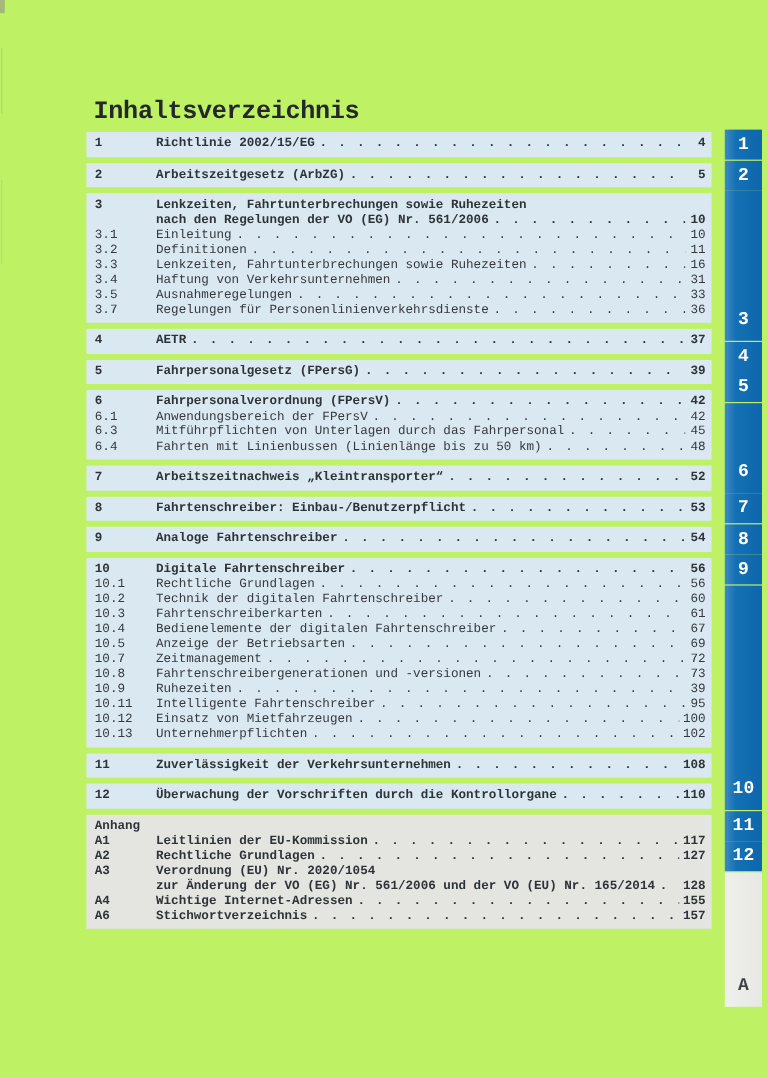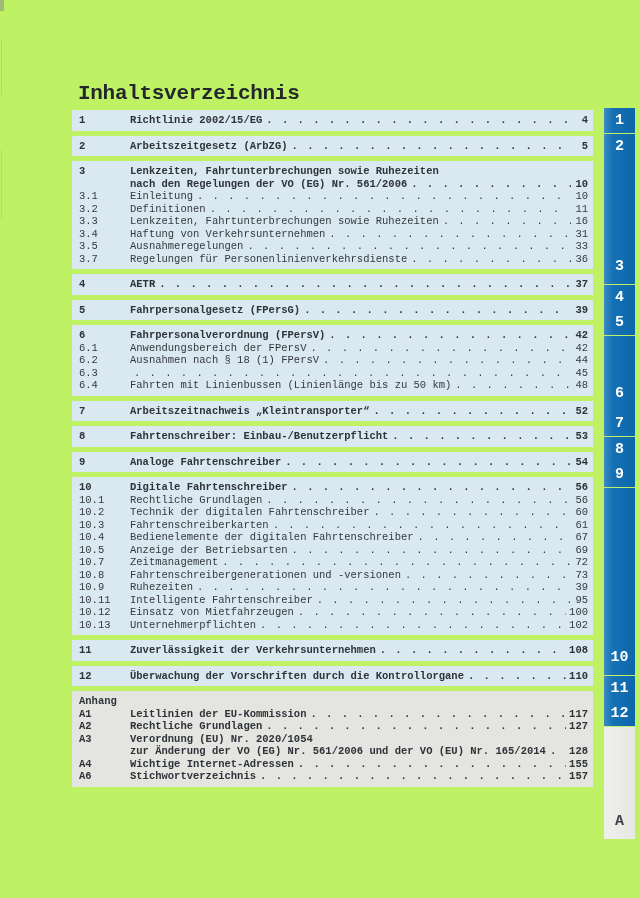--- a/index.html
+++ b/index.html
@@ -157,27 +157,22 @@
           <span class="dots"></span>
           <span class="pg">42</span>
         </div>
         <div class="row">
           <span class="num">6.1</span>
           <span class="txt">Anwendungsbereich der FPersV</span>
           <span class="dots"></span>
           <span class="pg">42</span>
         </div>
         <div class="row">
-          <span class="num">6.2</span>
-          <span class="txt">Ausnahmen nach § 18 (1) FPersV</span>
-          <span class="dots"></span>
-          <span class="pg">44</span>
-        </div>
-        <div class="row">
           <span class="num">6.3</span>
+          <span class="txt">Mitführpflichten von Unterlagen durch das Fahrpersonal</span>
           <span class="dots"></span>
           <span class="pg">45</span>
         </div>
         <div class="row">
           <span class="num">6.4</span>
           <span class="txt">Fahrten mit Linienbussen (Linienlänge bis zu 50 km)</span>
           <span class="dots"></span>
           <span class="pg">48</span>
         </div>
       </div>

